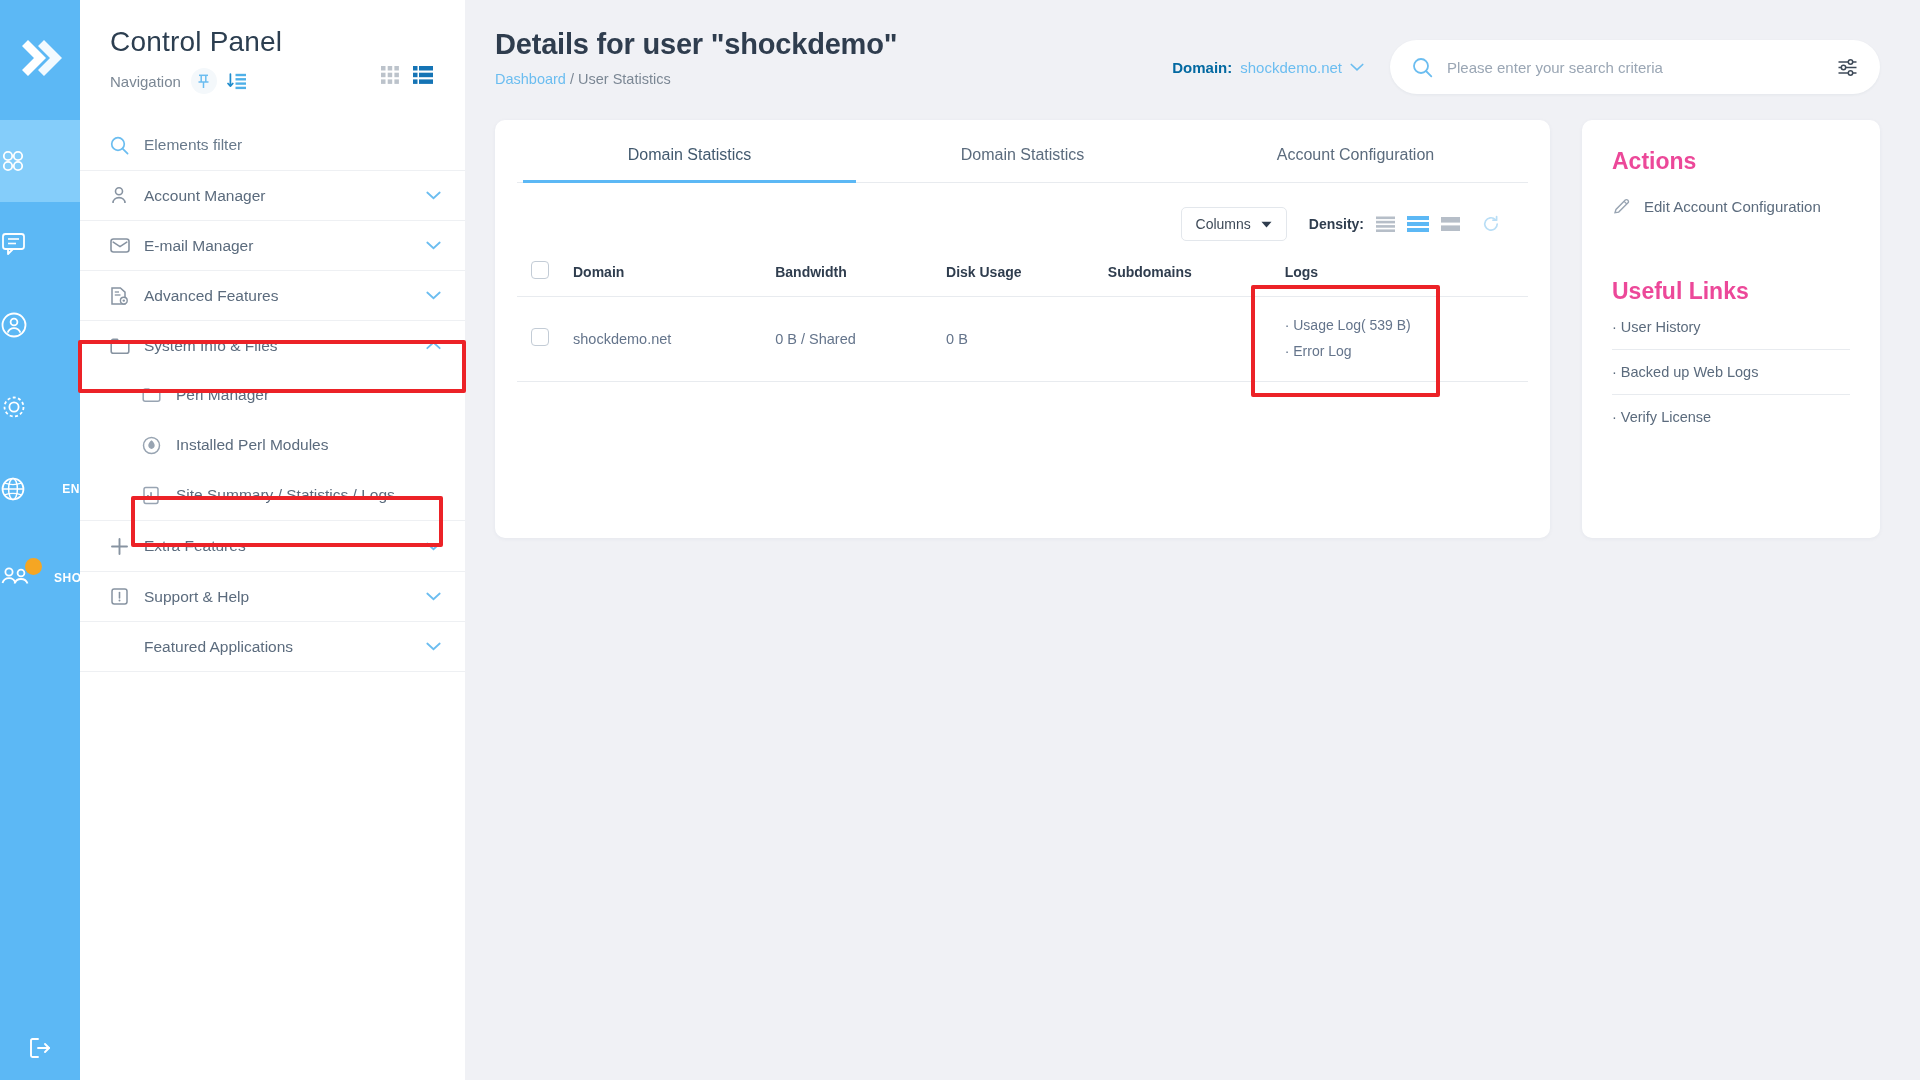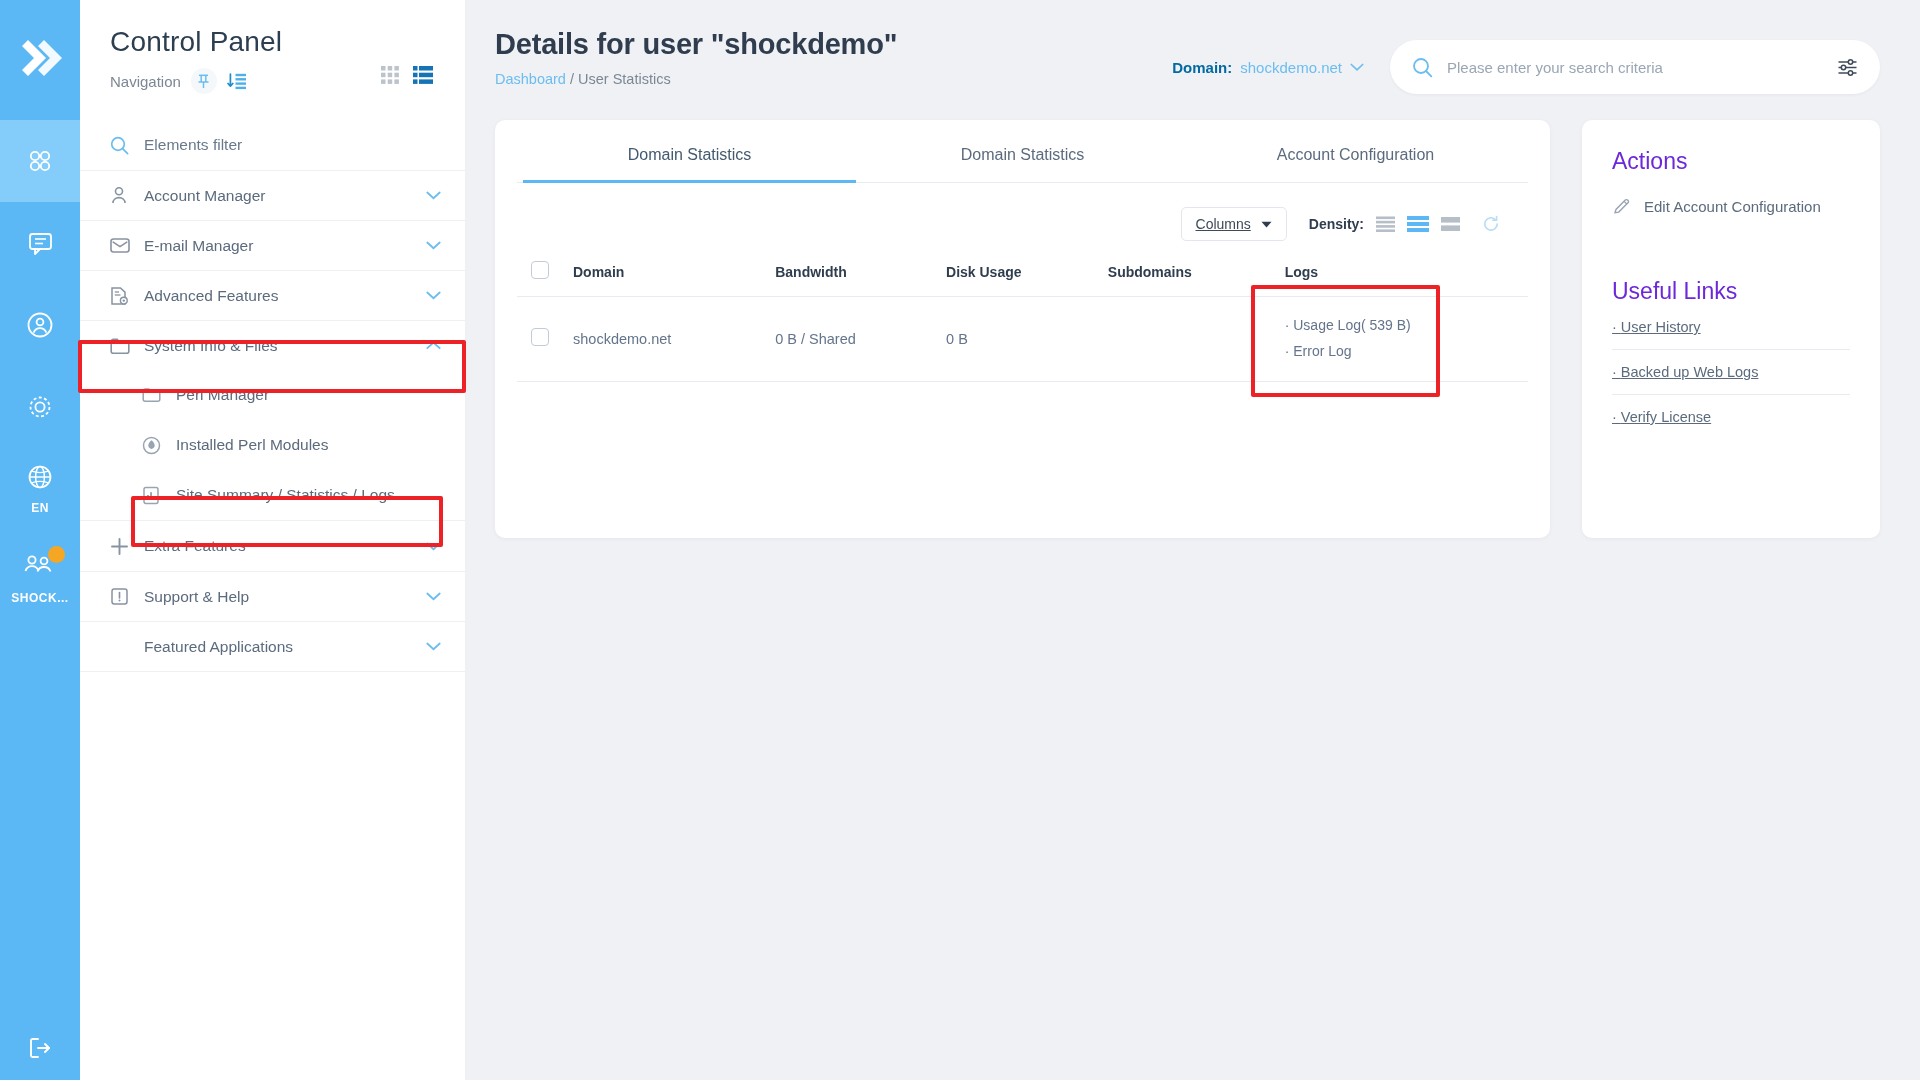--- a/index.html
+++ b/index.html
@@ -16,22 +16,22 @@
     width: 80px; background: #5cb8f5; color: #fff;
     display: flex; flex-direction: column; align-items: center;
     flex: 0 0 80px; position: relative;
   }
   .rail-logo {
     height: 120px; width: 100%;
     display: flex; align-items: center; justify-content: center;
   }
   .rail-item {
     width: 100%; height: 82px;
-    display: flex; flex-direction: column; align-items: center; justify-content: center;
-    gap: 11px; cursor: pointer;
+    display: flex; flex-direction: row; align-items: center; justify-content: space-between;
+    gap: 20px; cursor: pointer;
   }
   .rail-item.active { background: #84cdfa; }
   .rail-item .rail-label {
     font-size: 12px; font-weight: 700; letter-spacing: .5px; color: #fff;
   }
   .rail-item.user { height: 96px; }
   .rail-logout {
     position: absolute; bottom: 20px; left: 0; width: 100%;
     display: flex; align-items: center; justify-content: center; cursor: pointer;
   }
@@ -121,21 +121,20 @@
 
   .table-toolbar {
     display: flex; align-items: center; justify-content: flex-end;
     gap: 22px; padding: 24px 28px 10px 0;
   }
   .columns-btn {
     border: 1px solid #e3e7ec; background: #fff; border-radius: 5px;
     height: 34px; padding: 0 14px; display: flex; align-items: center; gap: 10px;
     font-size: 14px; color: #3e4a58; cursor: pointer;
     font-family: "Liberation Sans", sans-serif;
-    text-decoration: underline;
   }
   .density-wrap { display: flex; align-items: center; gap: 12px; }
   .density-lbl { font-size: 14px; color: #2f3d4e; font-weight: 700; }
   .dicon { cursor: pointer; display: flex; }
 
   table { width: 100%; border-collapse: collapse; }
   thead th {
     text-align: left; font-size: 14px; color: #2f3d4e; font-weight: 700;
     padding: 10px 8px 14px; border-bottom: 1px solid #e8ebef;
   }
@@ -144,29 +143,29 @@
     border-bottom: 1px solid #e8ebef; vertical-align: middle;
   }
   .cb {
     width: 18px; height: 18px; border: 1.5px solid #c3ccd6; border-radius: 4px;
     display: inline-block; cursor: pointer;
   }
   .col-cb { width: 48px; padding-left: 14px; }
   .loglist { line-height: 1.85; }
   .loglist div { font-size: 14px; color: #64748b; cursor: pointer; }
 
-  .panel-title { font-size: 23px; color: #6d28d9; font-weight: 400; }
+  .panel-title { font-size: 23px; color: #ec4899; font-weight: 700; }
   .action-row {
     display: flex; align-items: center; gap: 13px; margin-top: 22px; cursor: pointer;
   }
   .action-row .txt { font-size: 15px; color: #5b6b7d; }
   .panel-title.links { margin-top: 62px; }
   .link-row {
     padding: 14px 0; font-size: 14.5px; color: #5b6b7d;
-    border-bottom: 1px solid #e8ebef; cursor: pointer; text-decoration: underline;
+    border-bottom: 1px solid #e8ebef; cursor: pointer;
   }
   .link-row:last-child { border-bottom: none; }
   .link-row:first-of-type { margin-top: 12px; }
 
   
   .hl { position: absolute; border: 4px solid #ec2227; border-radius: 2px; pointer-events: none; }
   #hl-sysinfo { left: 78px; top: 340px; width: 388px; height: 53px; }
   #hl-sitesummary { left: 131px; top: 496px; width: 312px; height: 51px; }
   #hl-logs { left: 1251px; top: 285px; width: 189px; height: 112px; }
 </style>

